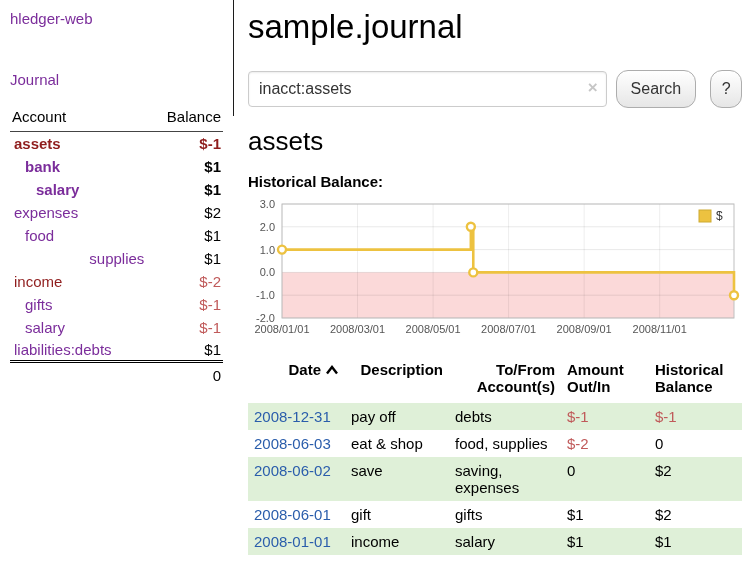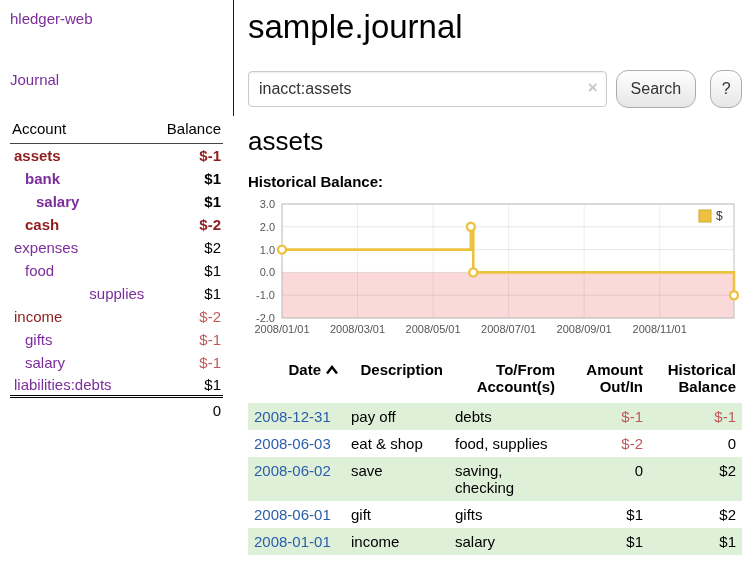--- a/index.html
+++ b/index.html
@@ -6,21 +6,21 @@
   html,body{margin:0;padding:0}
   body{
     width:742px;height:582px;overflow:hidden;position:relative;background:#fff;
     font-family:"Liberation Sans","DejaVu Sans",sans-serif;font-size:15px;color:#000;
   }
   a{text-decoration:none;cursor:pointer}
 
   
   .sidebar{position:absolute;left:0;top:0;width:233px;padding:10px 10px 0 10px}
   .brand{display:block;color:var(--link-purple);margin-bottom:44px}
-  .journal-link{display:block;color:var(--link-purple);margin-bottom:28px}
+  .journal-link{display:block;color:var(--link-purple);margin-bottom:16px}
   .accounts{width:100%;border-collapse:collapse}
   .accounts th{font-weight:400;text-align:left;padding:4px 2px 6px;border-bottom:1px solid #444}
   .accounts th.right,.accounts td.right{text-align:right}
   .accounts td{padding:2px 2px;height:23px}
   .accounts tr.bold td,.accounts tr.bold td a{font-weight:700}
   .acct{color:var(--link-purple)}
   .acct.neg{color:var(--negative-strong)}
   .accounts td.bal.neg{color:var(--negative-soft)}
   .accounts tr.bold td.bal.neg{color:var(--negative-strong)}
   .accounts tfoot td{border-top:3px double #000;padding:4px 2px}
@@ -46,21 +46,21 @@
   h2{font-size:26px;font-weight:400;margin:0 0 16px}
   .chart-title{font-weight:700;margin:4px 0 6px}
 
   
   svg text.tick{font-size:11px;fill:#555;font-family:"Liberation Sans",sans-serif}
   svg text.legend-label{font-size:12px;fill:#333;font-family:"Liberation Sans",sans-serif}
 
   
   .register{width:100%;border-collapse:collapse;margin-top:14px}
   .register th{text-align:right;vertical-align:top;padding:2px 6px 8px;font-size:15px}
-  .register th.right,.register td.right{text-align:right}
+  .register th.right,.register td.right{text-align:left}
   .register td{vertical-align:top;padding:5px 6px}
   .register tbody tr:nth-child(odd){background:var(--row-green)}
   .date-link{color:var(--date-blue)}
   .register td.neg{color:var(--negative-soft)}
   .sort-icon{margin-left:4px;position:relative;top:0px}
 </style>
 </head>
 <body>
 
 <div class="sidebar">
@@ -79,24 +79,20 @@
           <td style="padding-left: 4px;"><a class="acct neg">assets</a></td>
           <td class="right bal neg">$-1</td>
         </tr>
         <tr class="bold">
           <td style="padding-left: 15px;"><a class="acct">bank</a></td>
           <td class="right bal">$1</td>
         </tr>
         <tr class="bold">
           <td style="padding-left: 26px;"><a class="acct">salary</a></td>
           <td class="right bal">$1</td>
-        </tr>
-        <tr class="bold">
-          <td style="padding-left: 15px;"><a class="acct neg">cash</a></td>
-          <td class="right bal neg">$-2</td>
         </tr>
         <tr>
           <td style="padding-left: 4px;"><a class="acct">expenses</a></td>
           <td class="right bal">$2</td>
         </tr>
         <tr>
           <td style="padding-left: 15px;"><a class="acct">food</a></td>
           <td class="right bal">$1</td>
         </tr>
         <tr>
@@ -216,21 +212,21 @@
         <tr>
           <td><a class="date-link">2008-06-03</a></td>
           <td>eat &amp; shop</td>
           <td>food, supplies</td>
           <td class="right neg">$-2</td>
           <td class="right">0</td>
         </tr>
         <tr>
           <td><a class="date-link">2008-06-02</a></td>
           <td>save</td>
-          <td>saving, checking</td>
+          <td>saving, expenses</td>
           <td class="right">0</td>
           <td class="right">$2</td>
         </tr>
         <tr>
           <td><a class="date-link">2008-06-01</a></td>
           <td>gift</td>
           <td>gifts</td>
           <td class="right">$1</td>
           <td class="right">$2</td>
         </tr>

